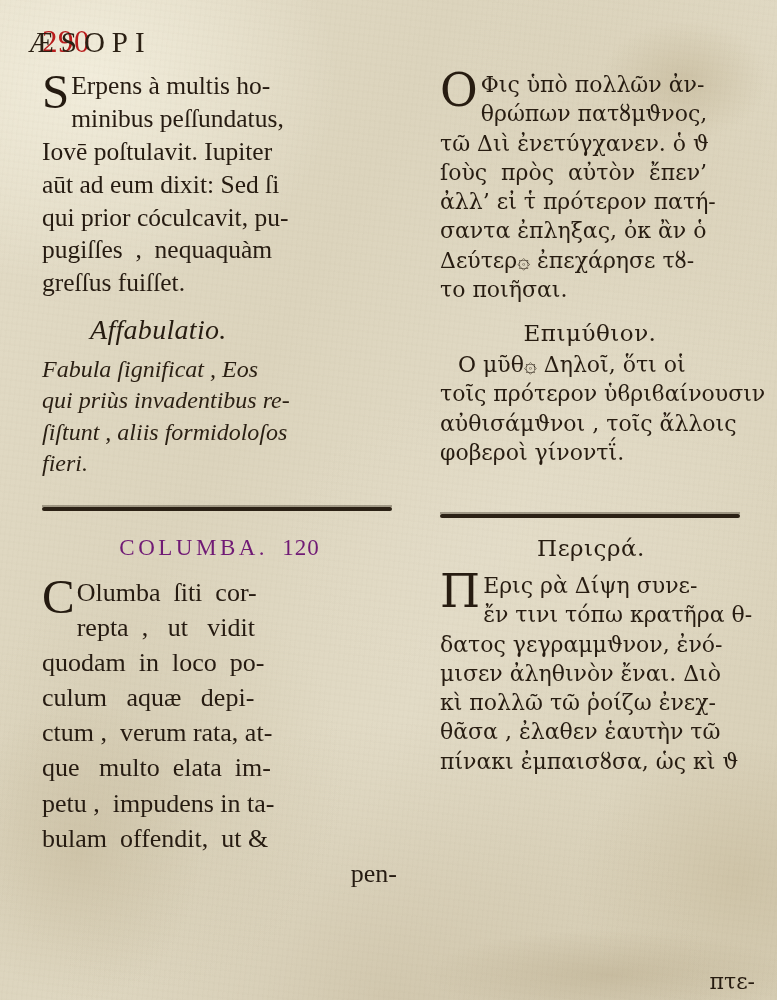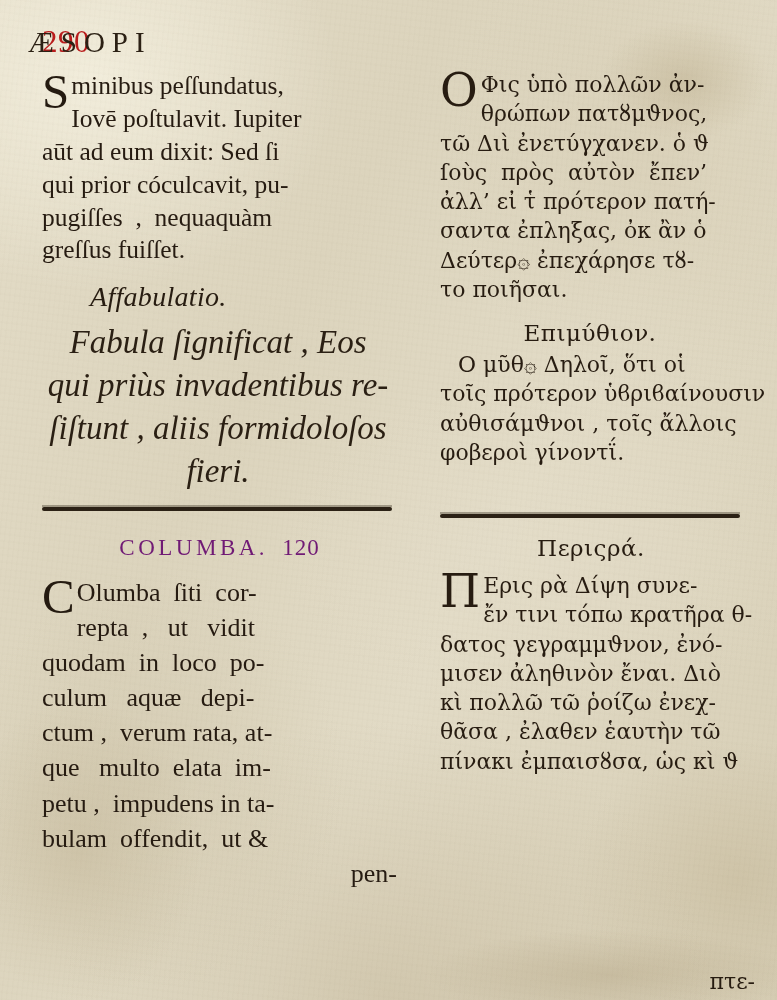--- a/index.html
+++ b/index.html
@@ -102,24 +102,23 @@
   }
   .dropcap {
     float: left;
     font-size: 49px;
     line-height: 0.82;
     margin: 2px 2px 0 0;
     color: #241a10;
   }
   .latin-ital {
     font-style: italic;
-    font-size: 33px;
+    font-size: 24px;
     line-height: 1.3;
     color: #2a1f13;
-    text-align: center;
   }
   .aff {
     font-style: italic;
     font-size: 28px;
     letter-spacing: 0.3px;
     padding-left: 48px;
     margin-top: 14px;
   }
   .moral {
     margin-top: 8px;
@@ -236,20 +235,21 @@
   <div class="header">
     <div class="folio">290</div>
     <div class="running-title">ÆSOPI</div>
   </div>
 
   <div class="cols">
 
     <div class="col col-left">
       <div class="latin dropcap-block">
         <span class="dropcap">S</span>
+        <span class="line">Erpens à multis ho-</span>
         <span class="line">minibus peſſundatus,</span>
         <span class="line">Iovē poſtulavit. Iupiter</span>
         <span class="line">aūt ad eum dixit: Sed ſi</span>
         <span class="line">qui prior cóculcavit, pu-</span>
         <span class="line">pugiſſes  ,  nequaquàm</span>
         <span class="line">greſſus fuiſſet.</span>
       </div>
 
       <div class="aff">Affabulatio.</div>
 

